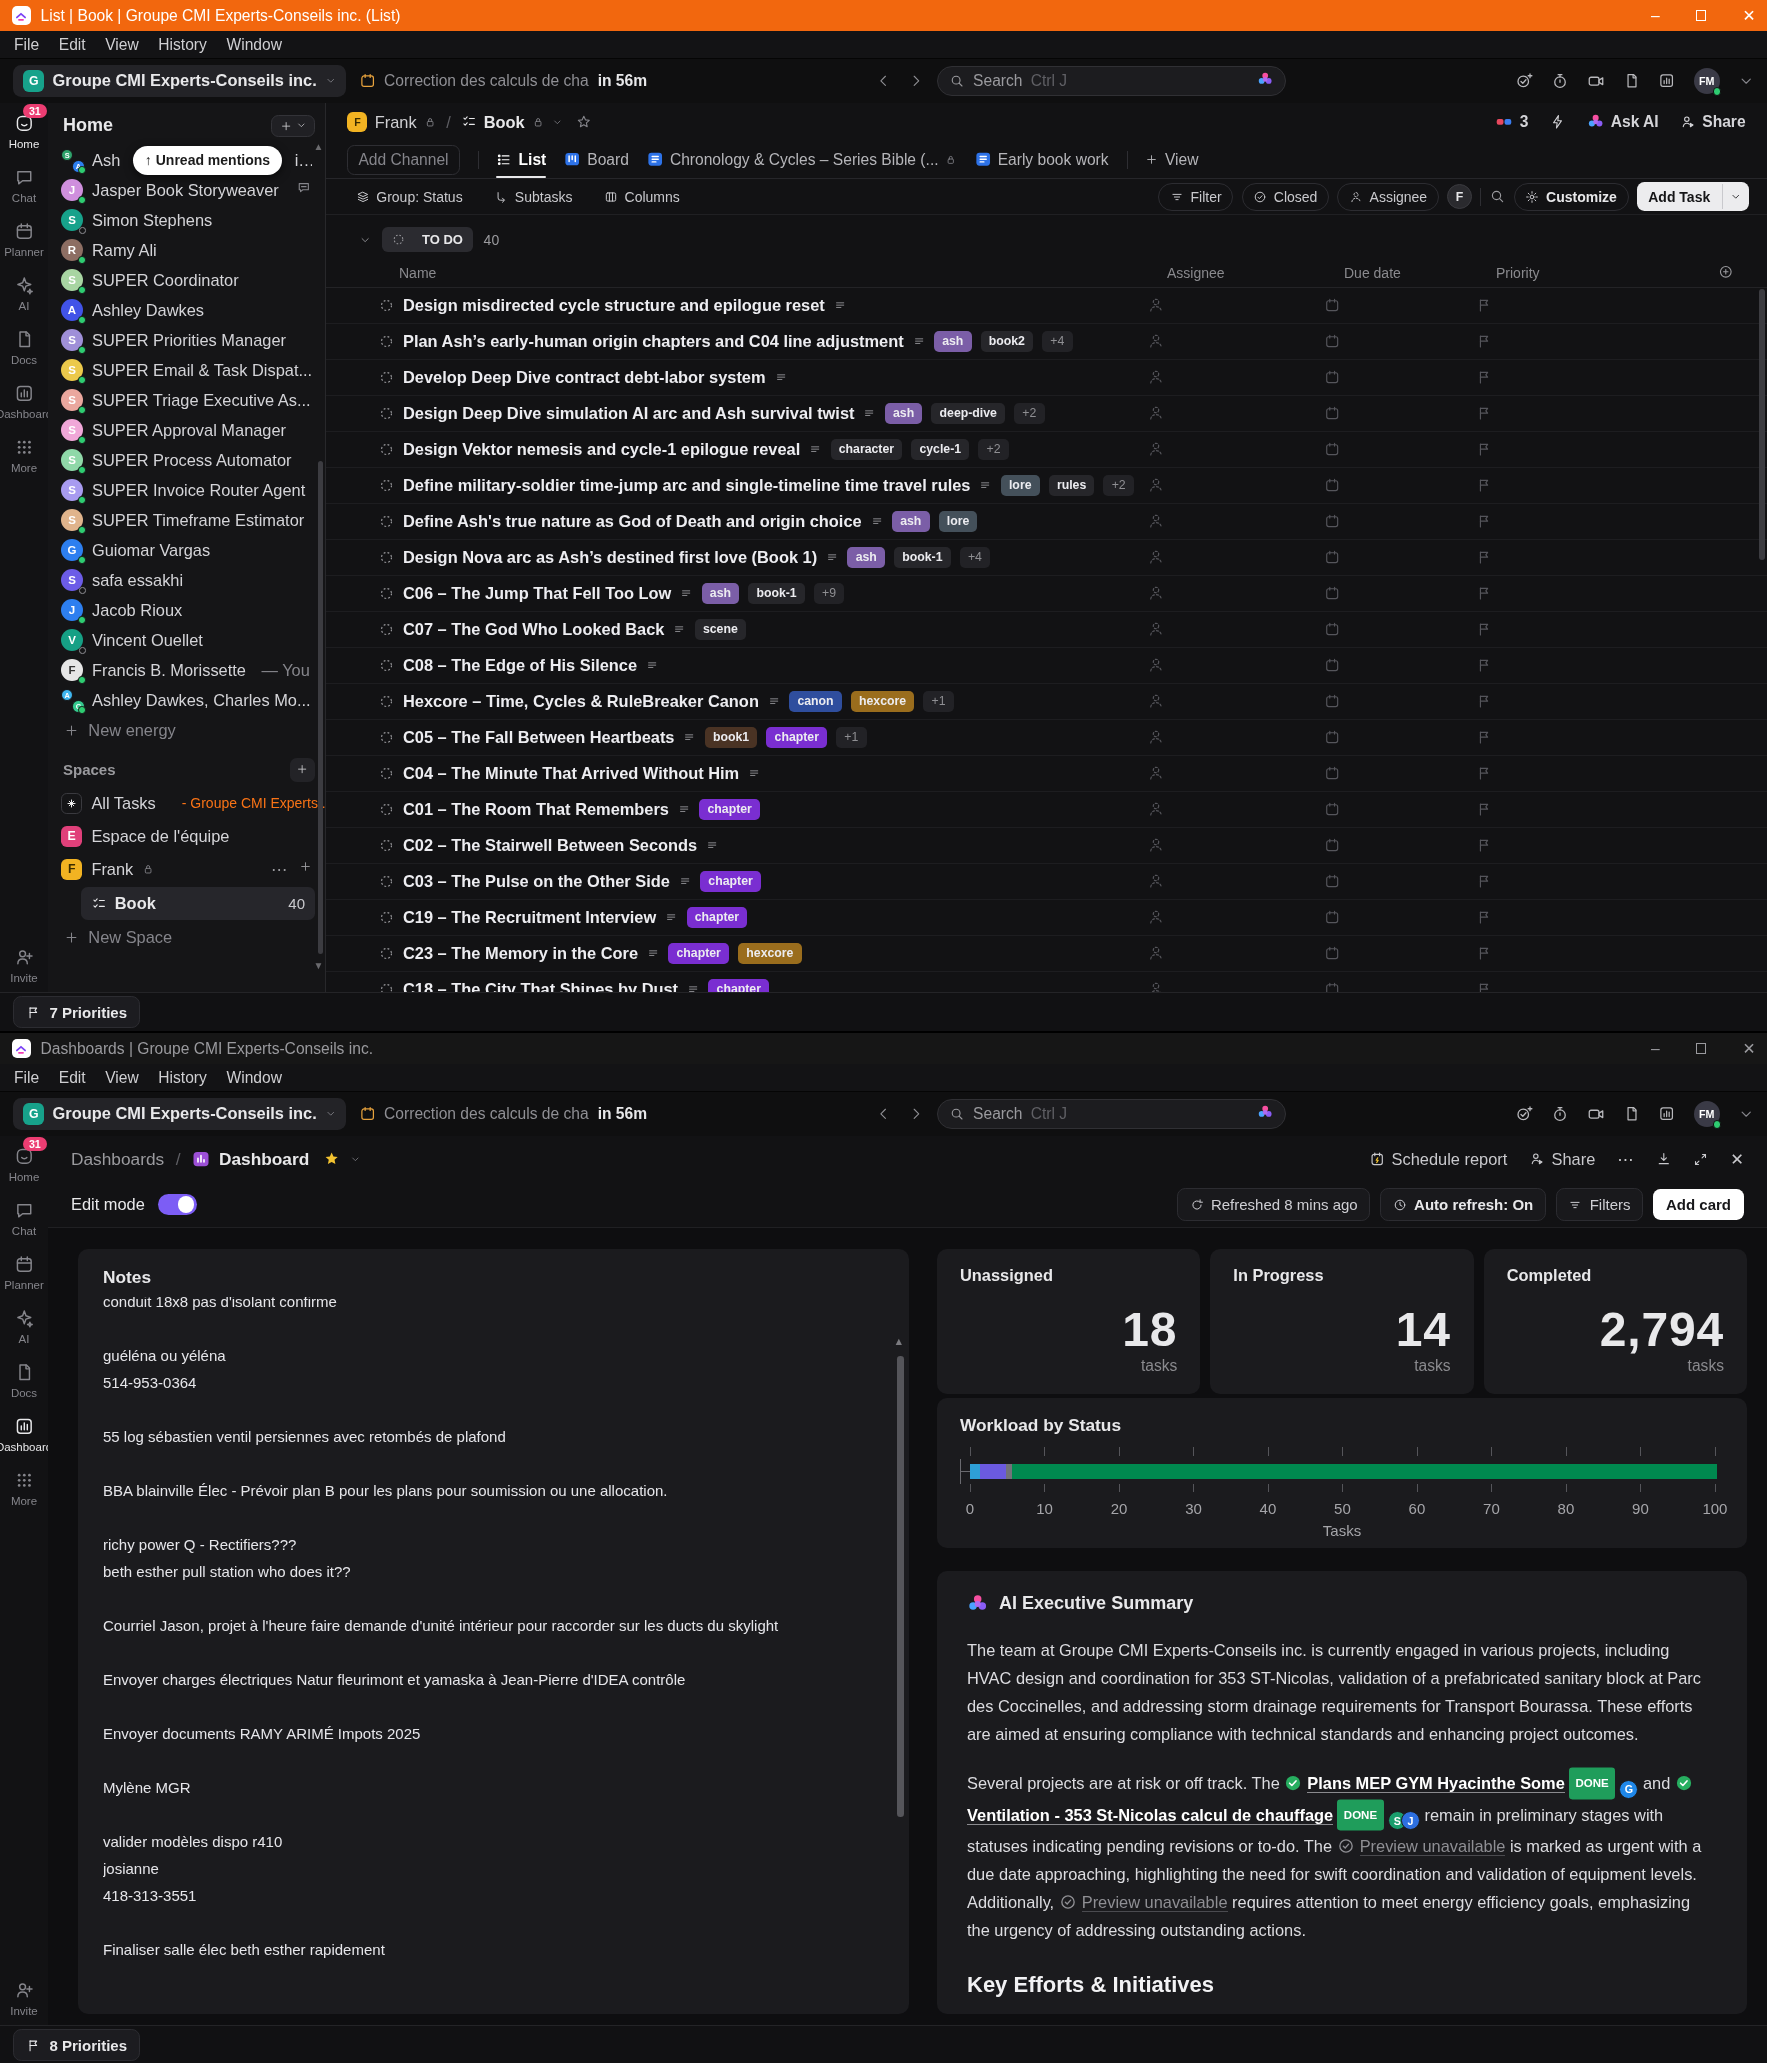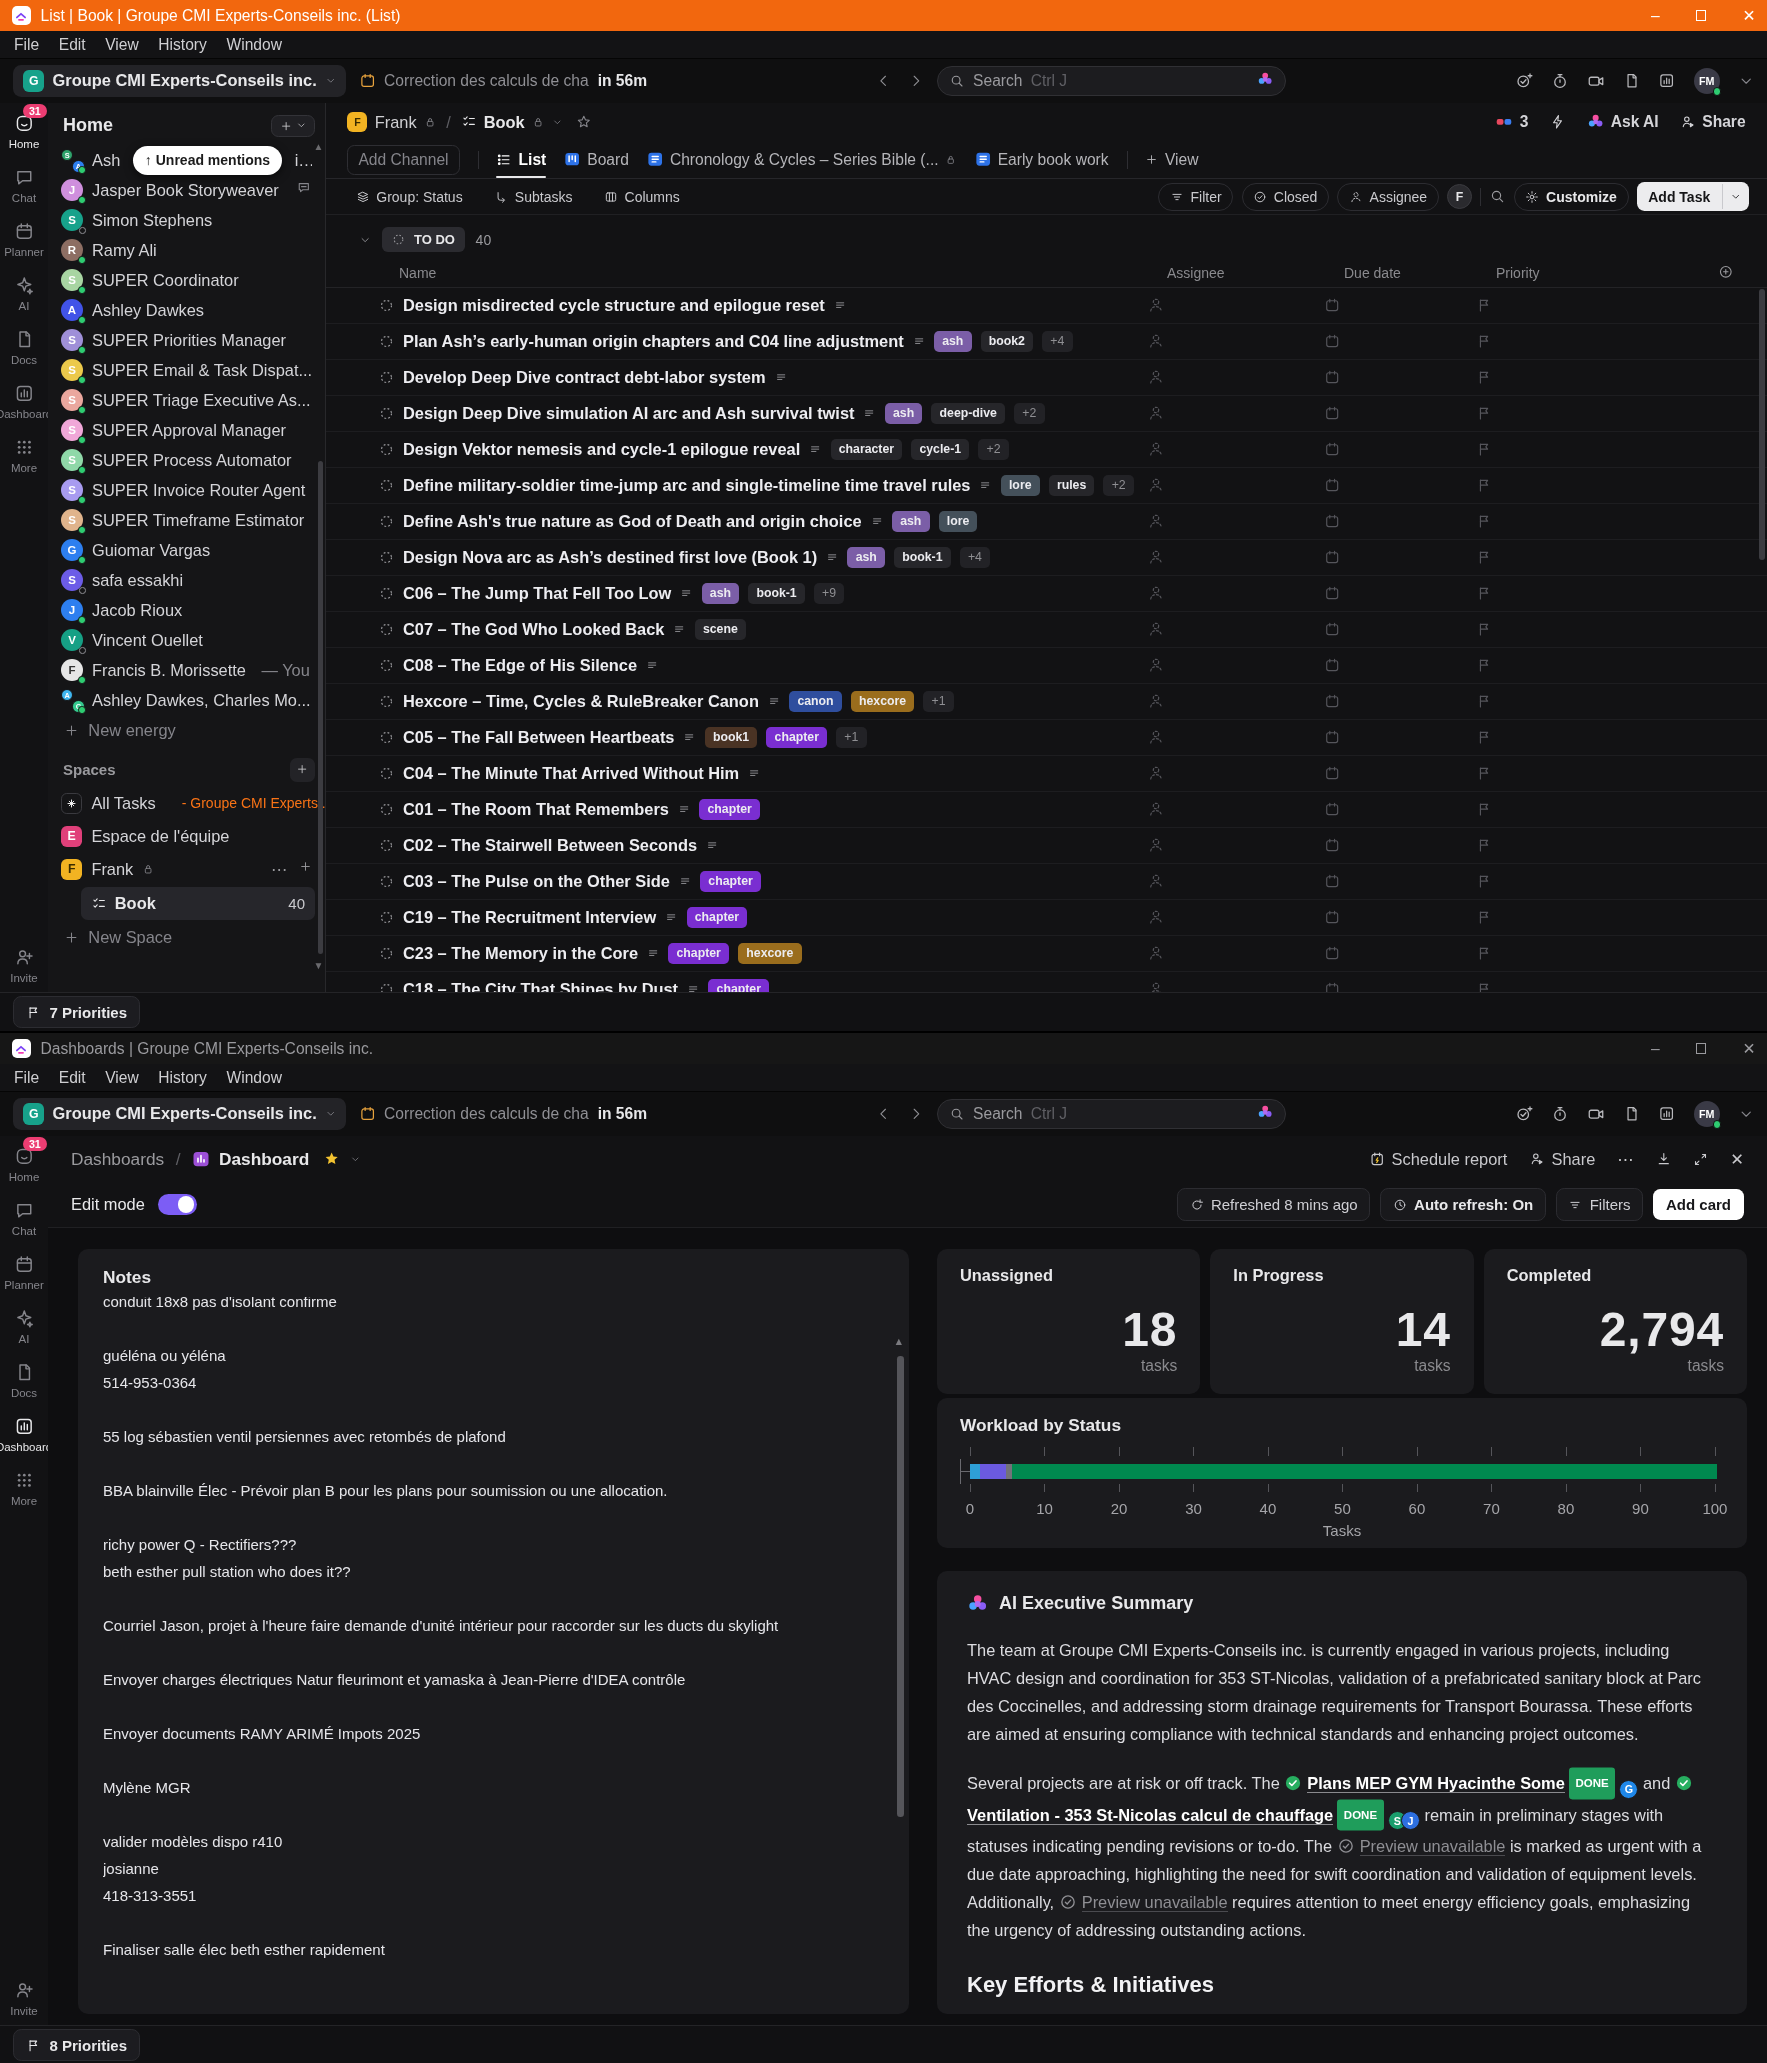--- a/index.html
+++ b/index.html
@@ -81,21 +81,21 @@
 .tool-row{height:36px;flex:none;display:flex;align-items:center;gap:8.2px;padding:0 18px;border-bottom:0.8px solid #202023}
 .chip{display:inline-flex;align-items:center;gap:6.6px;padding:5px 10.7px;border-radius:14px;font-size:14px;color:#c9c9cd;border:0.8px solid #2c2c31}
 .chip.ghost{border-color:transparent}
 .tr-right{margin-left:auto;display:flex;align-items:center;gap:8.2px}
 .fav{width:25px;height:25px;border-radius:50%;background:#2a2a2e;border:0.8px solid #3a3a3f;display:flex;align-items:center;justify-content:center;font-size:12.3px;font-weight:bold}
 .addtask{display:inline-flex;align-items:center;background:#ececee;color:#151517;font-weight:bold;font-size:14px;border-radius:7.4px;overflow:hidden}
 .addtask b{padding:6.6px 11.5px}
 .addtask .dd{padding:6.6px 7.4px;border-left:0.8px solid #c9c9cd;display:flex}
 .list-area{flex:1;min-height:0;overflow:hidden;position:relative;padding-top:6.6px}
 .group-row{display:flex;align-items:center;gap:10.7px;padding:5.8px 0 7.4px 33px;color:#9a9a9e}
-.todo-pill{display:inline-flex;align-items:center;gap:9px;background:#2b2b30;border-radius:5.8px;padding:5px 10px;font-size:13px;font-weight:bold;color:#e8e8ea}
+.todo-pill{display:inline-flex;align-items:center;gap:17px;background:#2b2b30;border-radius:5.8px;padding:5px 10px;font-size:13px;font-weight:bold;color:#e8e8ea}
 .g-cnt{font-size:14px}
 .cols{display:grid;grid-template-columns:788px 177px 152px 181px 1fr;align-items:center;height:28px;padding:0 33px 0 53px;color:#8a8a8e;font-size:14px;border-bottom:0.8px solid #232326}
 .cols .last{text-align:right}
 .trow{display:grid;grid-template-columns:788px 177px 152px 181px 1fr;align-items:center;height:36px;padding:0 33px 0 33px;border-bottom:0.8px solid #1d1d20}
 .tname{display:flex;align-items:center;gap:9px;min-width:0;padding-left:20px;white-space:nowrap;overflow:hidden}
 .tname b{font-size:16.4px;color:#ededf1;font-weight:bold}
 .tag{font-size:12.3px;font-weight:bold;padding:3.3px 8.2px;border-radius:5px;color:#ececf0;flex:none}
 .tag.more{background:#222226;color:#8f8f93;font-weight:normal}
 .cell{color:#55555b;display:flex}
 .listscroll{position:absolute;right:2.5px;top:74px;width:5.8px;height:271px;border-radius:3.3px;background:#3c3c41}

